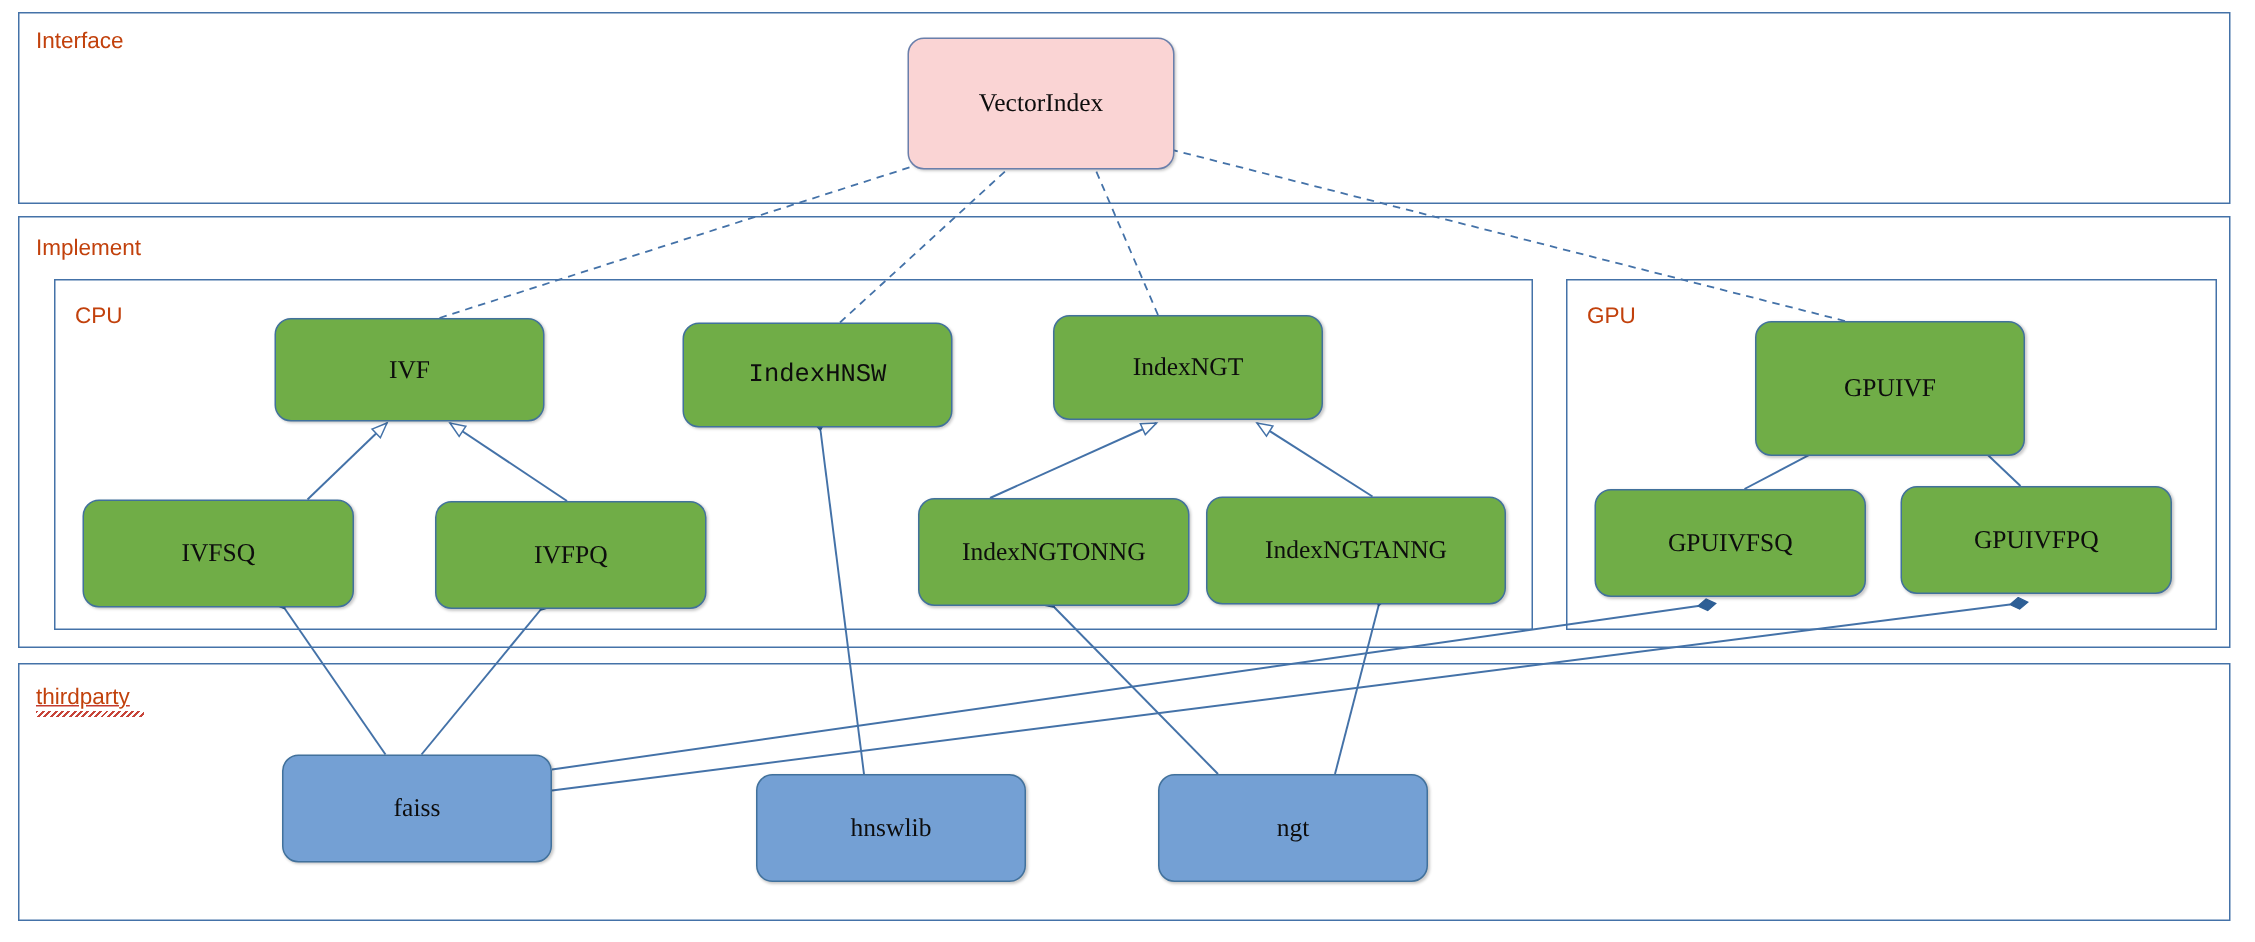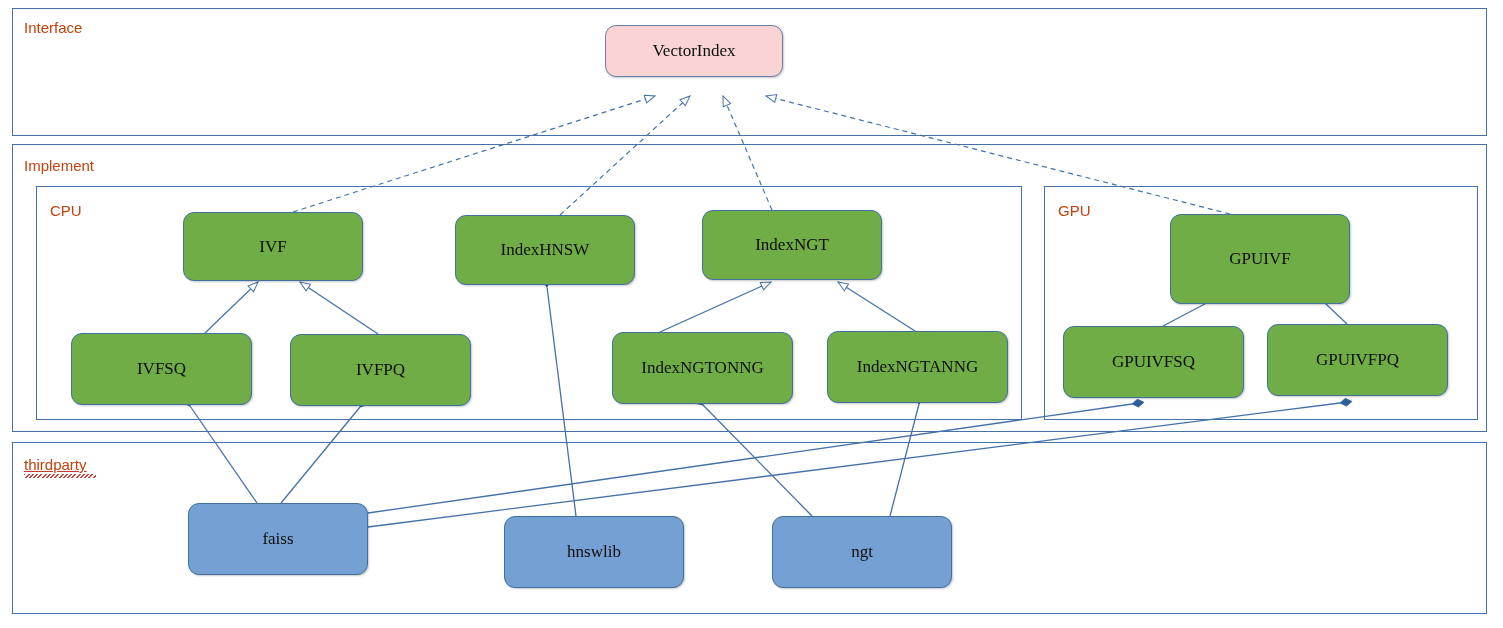--- a/index.html
+++ b/index.html
@@ -107,27 +107,27 @@
     <div class="group-label" style="left: 24px; top: 20px;">Interface</div>
     <div class="group-box" style="left: 12px; top: 144px; width: 1475px; height: 288px;"></div>
     <div class="group-label" style="left: 24px; top: 158px;">Implement</div>
     <div class="group-box" style="left: 36px; top: 186px; width: 986px; height: 234px;"></div>
     <div class="group-label" style="left: 50px; top: 203px;">CPU</div>
     <div class="group-box" style="left: 1044px; top: 186px; width: 434px; height: 234px;"></div>
     <div class="group-label" style="left: 1058px; top: 203px;">GPU</div>
     <div class="group-box" style="left: 12px; top: 442px; width: 1475px; height: 172px;"></div>
     <div class="group-label misspelled" style="left: 24px; top: 457px;">thirdparty</div>
     <div class="squiggle" style="left: 24px; top: 474px; width: 72px; background: repeating-linear-gradient(135deg, rgb(196, 59, 47) 0px, rgb(196, 59, 47) 1.4px, transparent 1.4px, transparent 3px); opacity: 0.95;"></div>
-    <div class="node iface" style="left: 605px; top: 25px; width: 178px; height: 52px;">VectorIndex</div>
+    <div class="node iface" style="left: 605px; top: 25px; width: 178px; height: 88px;">VectorIndex</div>
     <div class="node impl" style="left: 183px; top: 212px; width: 180px; height: 69px;">IVF</div>
-    <div class="node impl" style="left: 455px; top: 215px; width: 180px; height: 70px;">IndexHNSW</div>
+    <div class="node impl" style="left: 455px; top: 215px; width: 180px; height: 70px; font-family: Liberation Mono, monospace;">IndexHNSW</div>
     <div class="node impl" style="left: 702px; top: 210px; width: 180px; height: 70px;">IndexNGT</div>
     <div class="node impl" style="left: 1170px; top: 214px; width: 180px; height: 90px;">GPUIVF</div>
-    <div class="node impl" style="left: 71px; top: 333px; width: 181px; height: 72px;">IVFSQ</div>
+    <div class="node impl" style="left: 55px; top: 333px; width: 181px; height: 72px;">IVFSQ</div>
     <div class="node impl" style="left: 612px; top: 332px; width: 181px; height: 72px;">IndexNGTONNG</div>
     <div class="node impl" style="left: 290px; top: 334px; width: 181px; height: 72px;">IVFPQ</div>
-    <div class="node impl" style="left: 827px; top: 331px; width: 181px; height: 72px;">IndexNGTANNG</div>
+    <div class="node impl" style="left: 804px; top: 331px; width: 200px; height: 72px;">IndexNGTANNG</div>
     <div class="node impl" style="left: 1063px; top: 326px; width: 181px; height: 72px;">GPUIVFSQ</div>
     <div class="node impl" style="left: 1267px; top: 324px; width: 181px; height: 72px;">GPUIVFPQ</div>
     <div class="node third" style="left: 188px; top: 503px; width: 180px; height: 72px;">faiss</div>
     <div class="node third" style="left: 460px; top: 516px; width: 180px; height: 72px; margin-left: 44px;">hnswlib</div>
     <div class="node third" style="left: 772px; top: 516px; width: 180px; height: 72px;">ngt</div>
   </div>
 
 </body></html>

